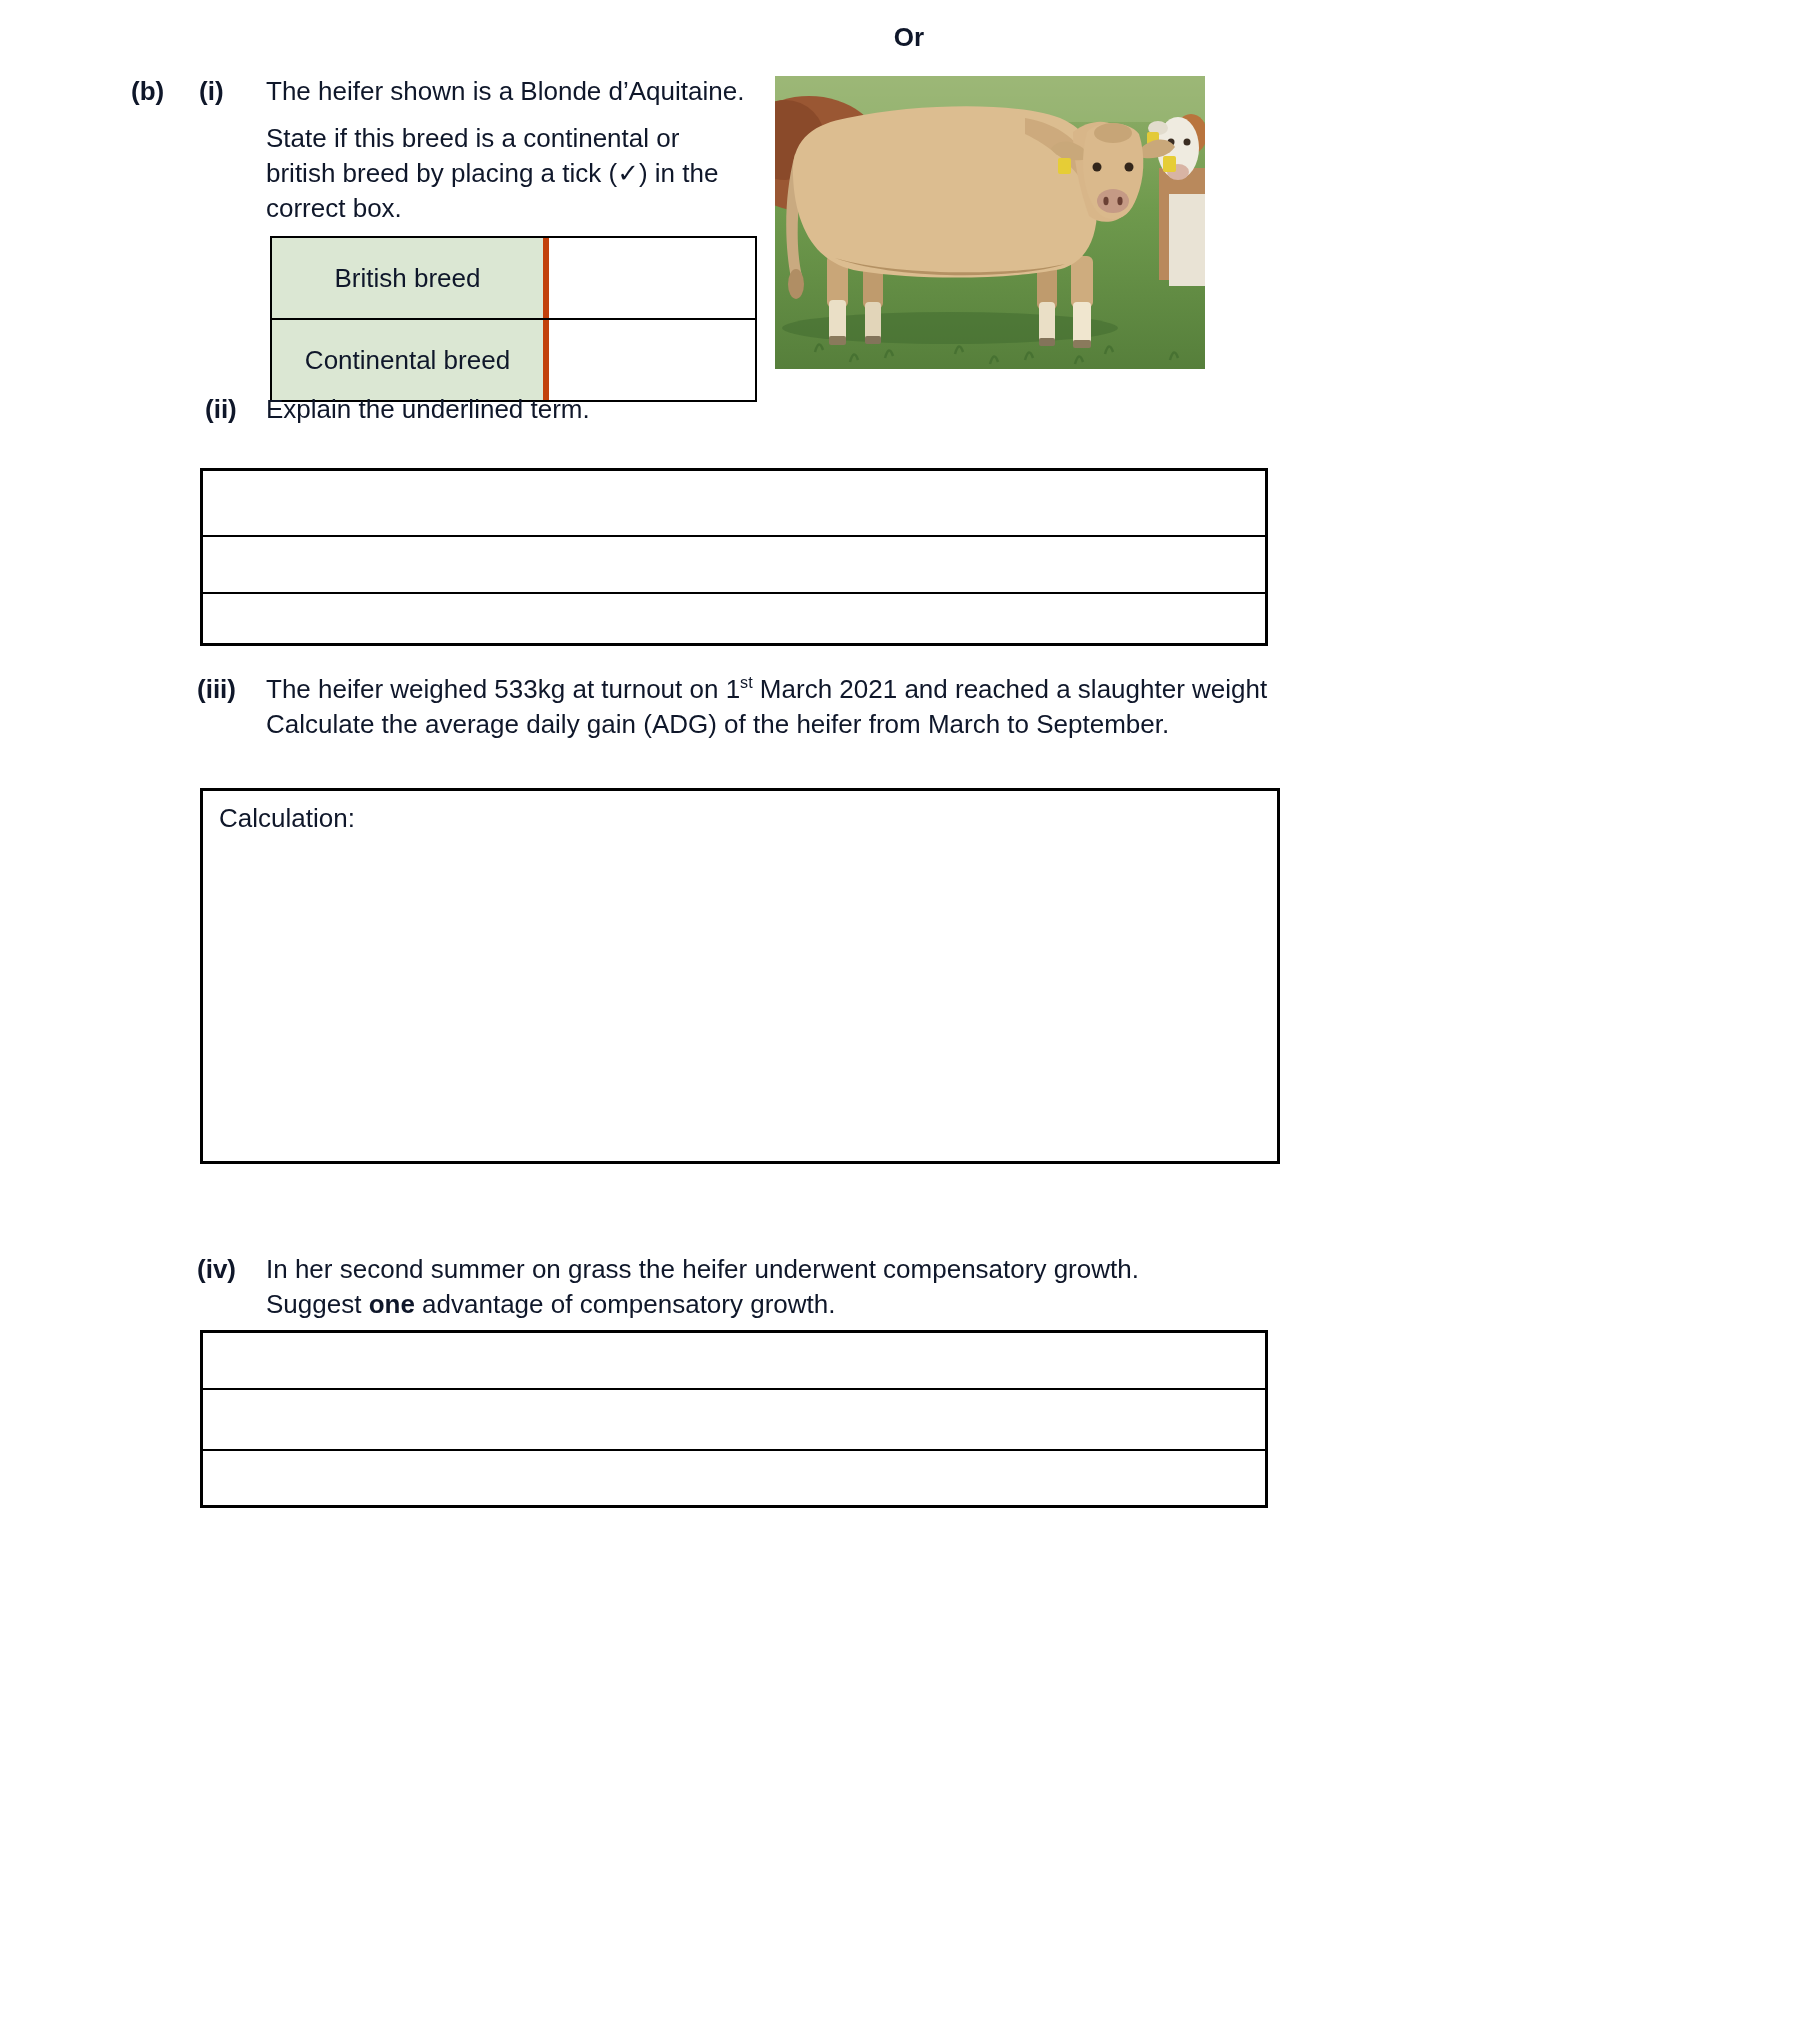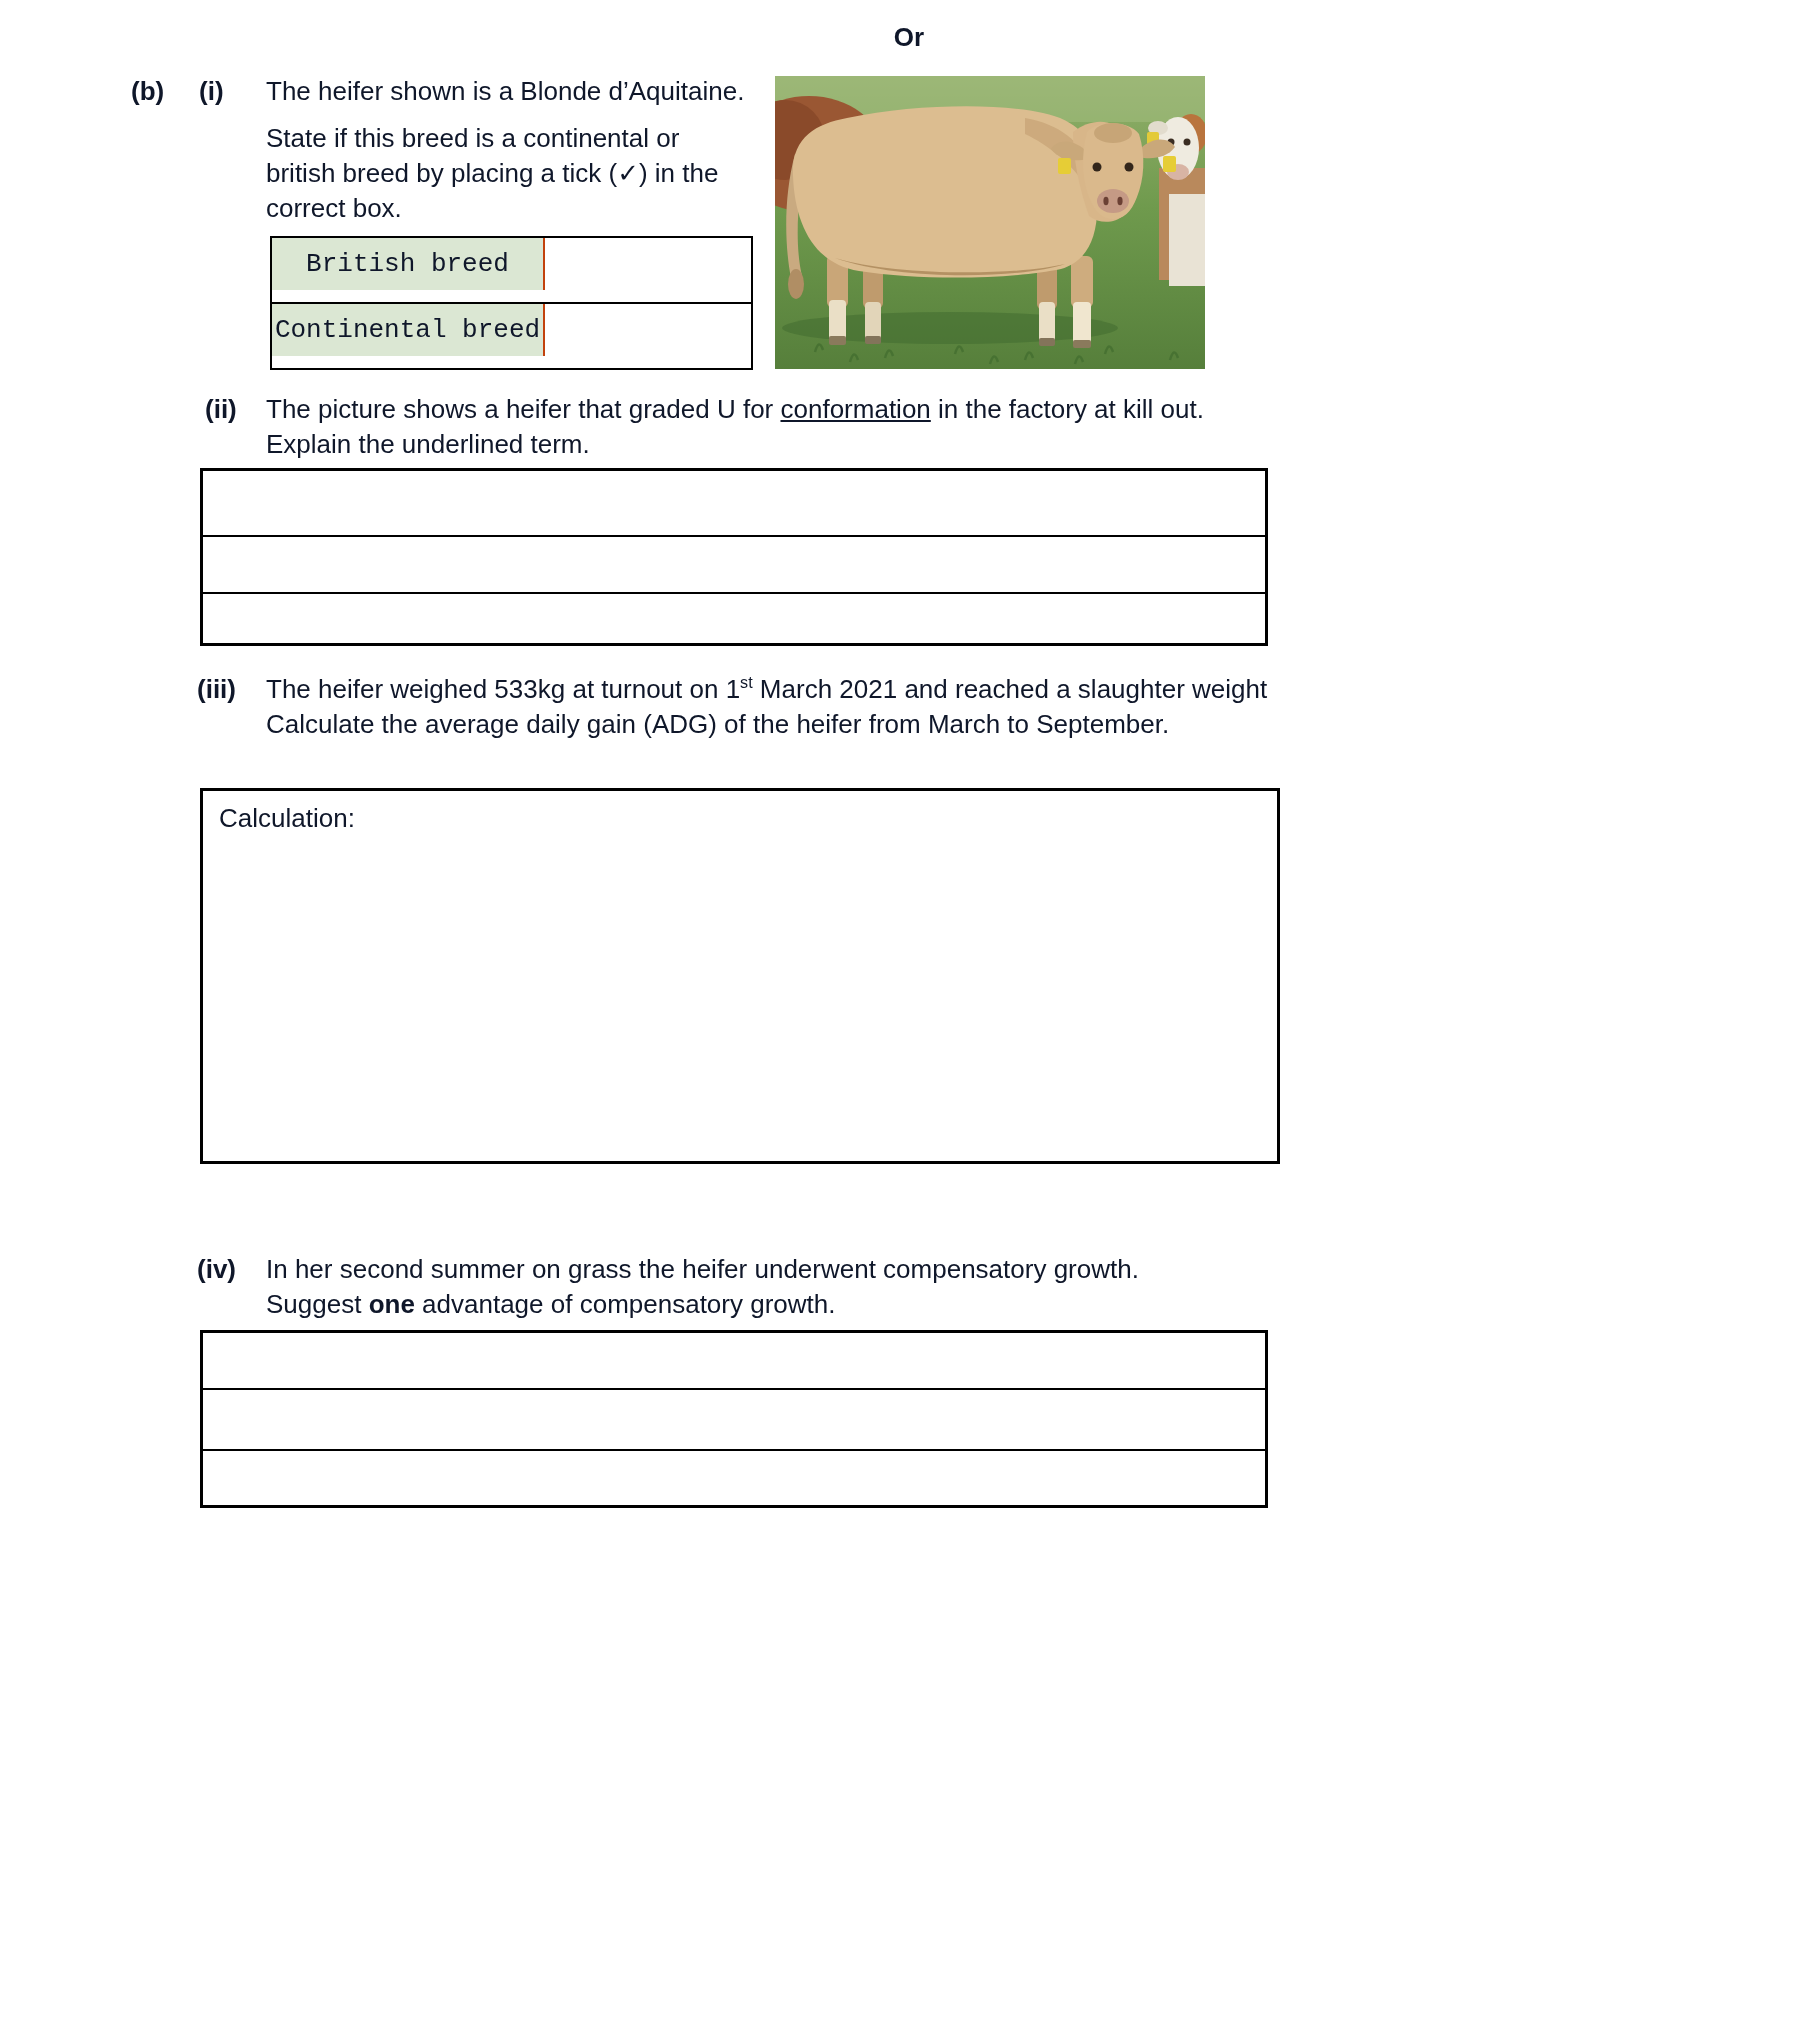--- a/index.html
+++ b/index.html
@@ -24,24 +24,24 @@
   }
   .part-label { font-weight: bold; line-height: 35px; }
   .u { text-decoration: underline; }
   sup { font-size: 0.62em; line-height: 0; vertical-align: super; }
 
   
   .breed-table { border: 2px solid #000; }
   .bt-row { display: flex; }
   .bt-row + .bt-row { border-top: 2px solid #000; }
   .bt-label {
-    width: 271px; height: 52px;
+    width: 271px; height: 80px;
     background: #dbe7d3;
-    border-right: 2px solid #c2410c;
-    display: flex; align-items: center; justify-content: center; font-family: Liberation Mono, monospace;
+    border-right: 6px solid #c2410c;
+    display: flex; align-items: center; justify-content: center;
   }
   .bt-tick { width: 206px; height: 64px; background: #ffffff; }
 
   
   .photo { width: 430px; height: 293px; }
   .photo svg { display: block; width: 100%; height: 100%; }
 
   
   .ansbox {
     border: 3px solid #000;
@@ -161,21 +161,20 @@
         <path d="M395,284 q4,-14 8,-2"></path>
         <path d="M75,286 q4,-14 8,-2"></path>
         <path d="M215,288 q4,-14 8,-2"></path>
         <path d="M300,288 q4,-14 8,-2"></path>
       </g>
     </svg>
   </div>
 
   <span class="abs part-label" style="left:205px;top:392px;">(ii)</span>
   <div class="abs" style="left:266px;top:392px;">
-    <div class="line"><span>The picture shows a heifer that graded U for </span><span class="u">conformation</span><span> in the factory at kill out.</span></div>
     <div class="line">Explain the underlined term.</div>
   </div>
 
   <div class="abs ansbox" style="left:200px;top:468px;width:1068px;height:178px;">
     <div class="ansrow" style="height:66px;"></div>
     <div class="ansrow" style="height:57px;"></div>
     <div class="ansrow"></div>
   </div>
 
   <span class="abs part-label" style="left:197px;top:672px;">(iii)</span>

